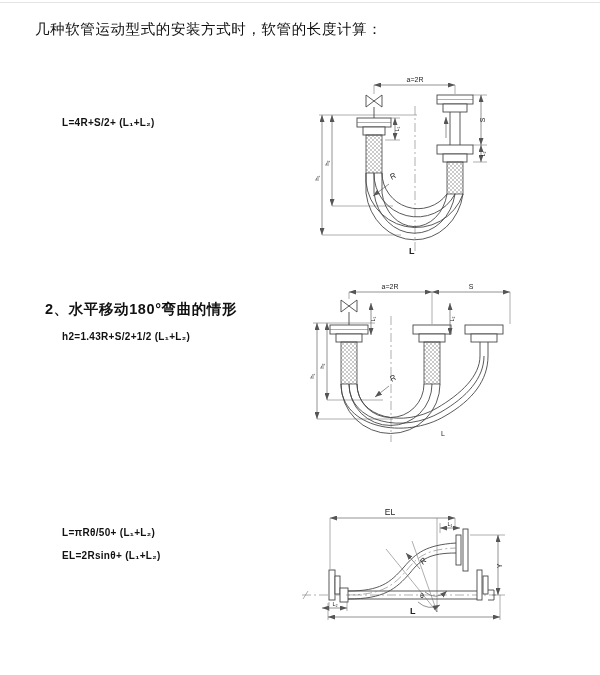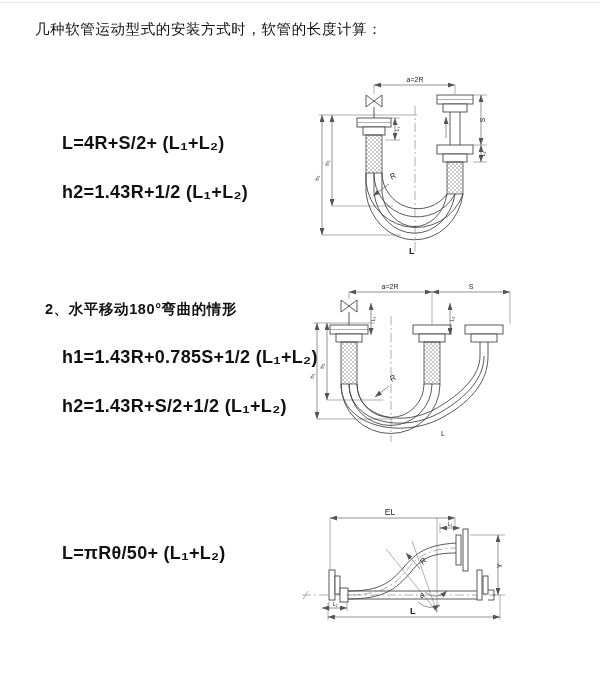--- a/index.html
+++ b/index.html
@@ -2,21 +2,21 @@
 <html><head>
 <meta charset="utf-8">
 <style>
   html,body{margin:0;padding:0;}
   body{width:600px;height:675px;background:#ffffff;position:relative;overflow:hidden;
        font-family:"Liberation Sans",sans-serif;color:#111;}
   .topline{position:absolute;top:2px;left:0;width:600px;height:1px;background:#e4e4e4;}
   .title{position:absolute;left:35px;top:20px;font-size:14.5px;font-weight:normal;letter-spacing:.6px;}
   .section{position:absolute;left:45px;}
   .heading{font-size:14.5px;font-weight:bold;letter-spacing:.6px;}
-  .formula{font-size:18px;font-weight:bold;margin-top:28px;padding-left:17px;letter-spacing:.3px;}
+  .formula{font-size:10px;font-weight:bold;margin-top:12px;padding-left:17px;letter-spacing:.3px;}
   svg.diag{position:absolute;}
   .ln{stroke:#474747;stroke-width:.9;fill:none;}
   .fl{fill:#ffffff;stroke:#474747;stroke-width:.9;}
   .dim{stroke:#565656;stroke-width:.65;fill:none;}
   .thin{stroke:#6a6a6a;stroke-width:.55;fill:none;}
   .cl{stroke:#7a7a7a;stroke-width:.6;stroke-dasharray:9 3 2 3;fill:none;}
   text{fill:#222;font-family:"Liberation Sans",sans-serif;}
   .dlbl{font-size:7px;}
   .dlbl-s{font-size:5.5px;}
   .rlbl{font-size:8px;font-style:italic;}
@@ -24,31 +24,30 @@
 </style>
 </head>
 <body>
 
 <div class="topline"></div>
 
 <div class="title">几种软管运动型式的安装方式时，软管的长度计算：</div>
 
 <div class="section" style="top:105px">
   <div class="formula">L=4R+S/2+ (L₁+L₂)</div>
-  <div class="formula">h2=1.43R+1/2 (L₁+L₂)</div>
 </div>
 
 <div class="section" style="top:300px">
   <div class="heading">2、水平移动180°弯曲的情形</div>
-  <div class="formula">h1=1.43R+0.785S+1/2 (L₁+L₂)</div>
   <div class="formula">h2=1.43R+S/2+1/2 (L₁+L₂)</div>
 </div>
 
 <div class="section" style="top:515px">
   <div class="formula">L=πRθ/50+ (L₁+L₂)</div>
+  <div class="formula">EL=2Rsinθ+ (L₁+L₂)</div>
 </div>
 
 <svg class="diag" style="left:305px;top:68px" width="295" height="195" viewBox="0 0 295 195">
   <defs>
     <marker id="ar1" markerUnits="userSpaceOnUse" markerWidth="7" markerHeight="5" refX="7" refY="2.5" orient="auto-start-reverse">
       <path d="M0 0 L7 2.5 L0 5 Z" fill="#555"></path>
     </marker>
     <pattern id="hz1" width="4" height="4" patternUnits="userSpaceOnUse">
       <path d="M0 4 L4 0 M0 0 L4 4" stroke="#888" stroke-width=".45"></path>
     </pattern>

